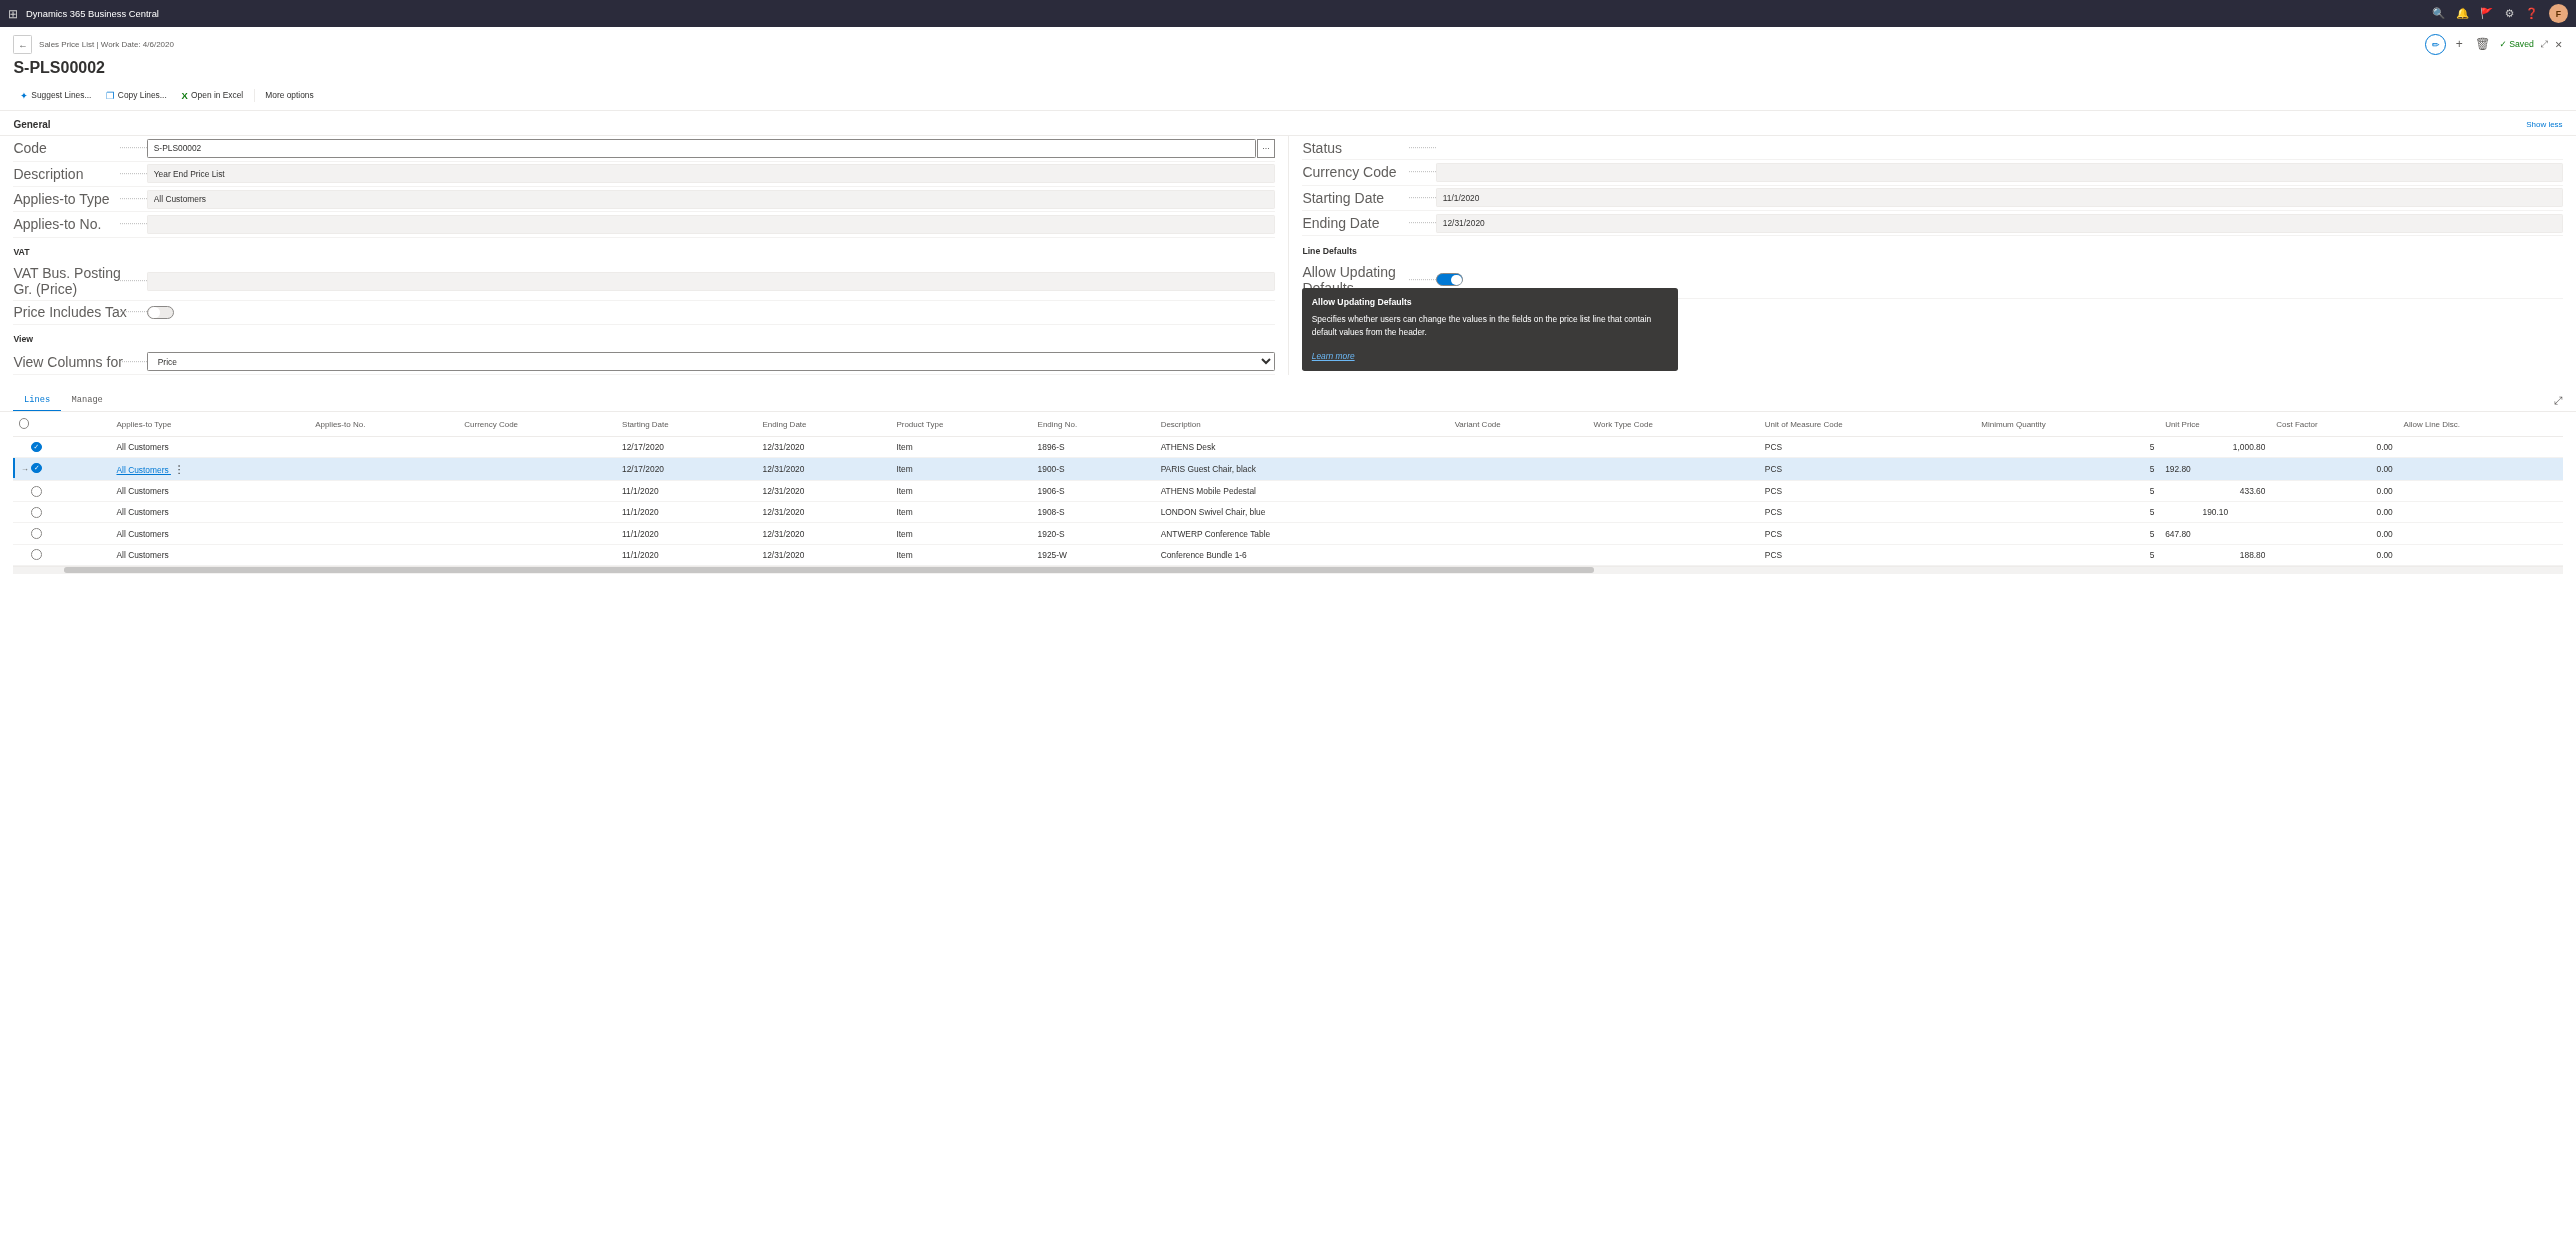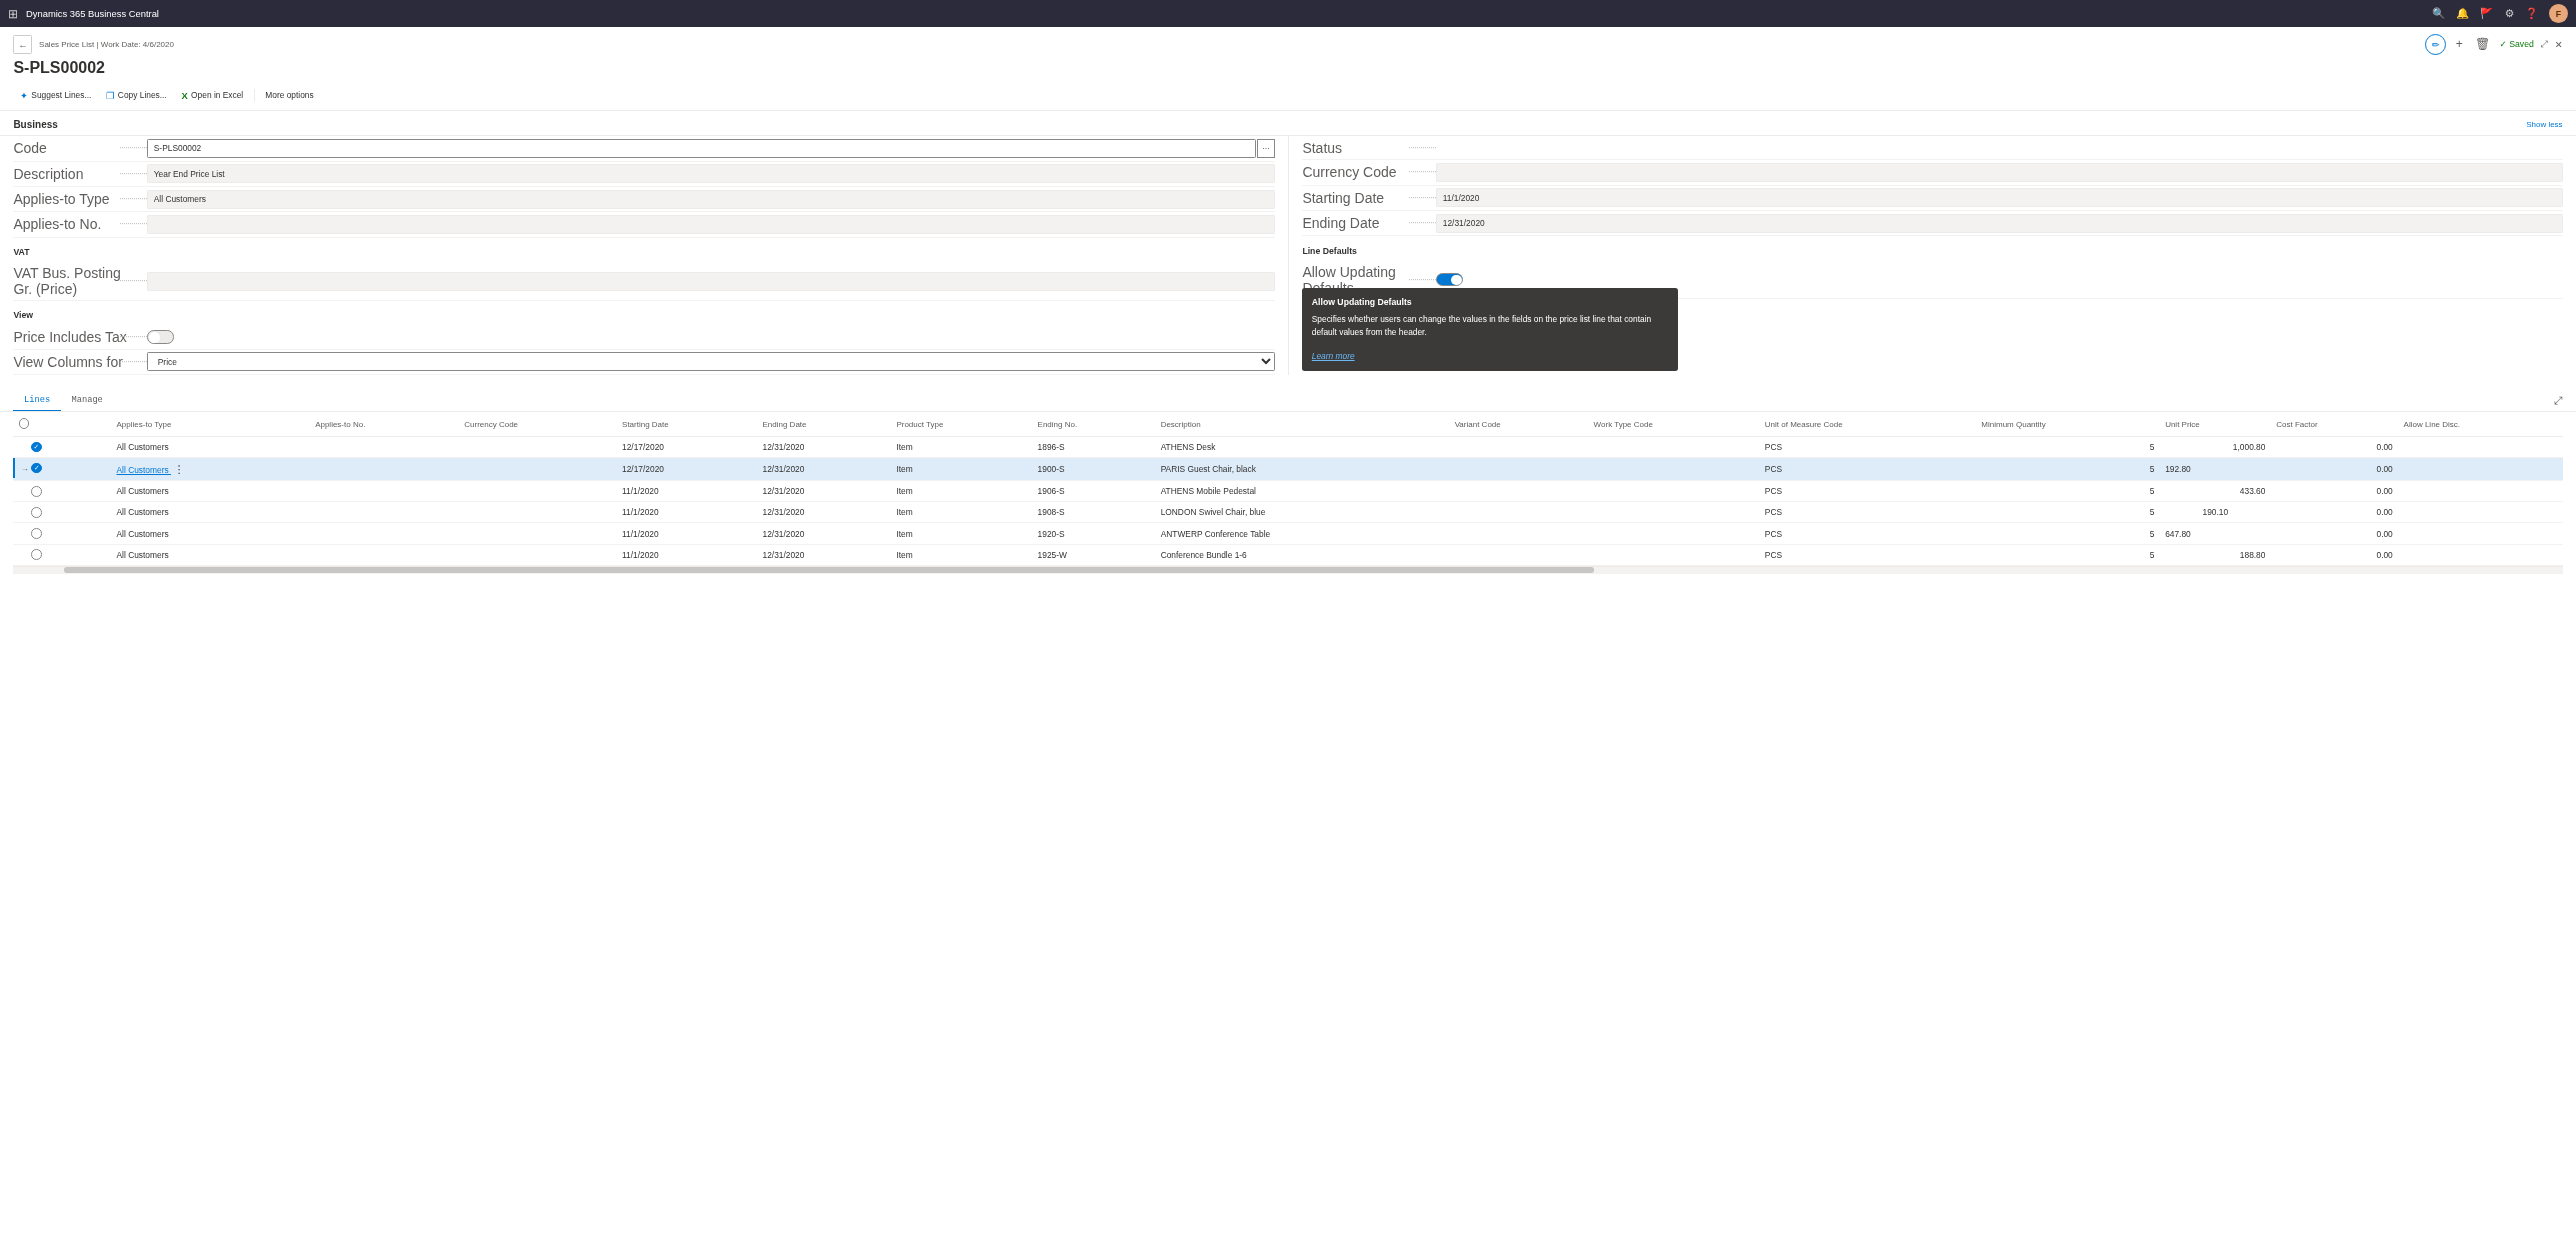--- a/index.html
+++ b/index.html
@@ -367,21 +367,21 @@
     </button>
     <button class="action-btn">
       <span class="icon" style="color:#107c10;font-weight:700">X</span>
       <span>Open in Excel</span>
     </button>
     <div class="action-divider"></div>
     <button class="more-options-btn">More options</button>
   </div>
 
   <div class="section-header">
-    <span class="section-title">Business</span>
+    <span class="section-title">General</span>
     <button class="show-less-btn">Show less</button>
   </div>
 
   <div class="form-grid">
 
     <div class="form-col">
 
       <div class="form-row">
         <span class="form-label">Code</span>
         <div class="form-value">
@@ -415,29 +415,29 @@
 
       <div class="form-row" style="border-bottom:none">
         <span class="subsection-label">VAT</span>
       </div>
       <div class="form-row">
         <span class="form-label">VAT Bus. Posting Gr. (Price)</span>
         <div class="form-value">
           <input class="field-input" value="" readonly="" style="background: rgb(243, 242, 241); border: 0.7px solid rgb(237, 235, 233);">
         </div>
       </div>
-      <div class="form-row" style="border-bottom:none">
-        <span class="subsection-label">View</span>
-      </div>
-
       <div class="form-row">
         <span class="form-label">Price Includes Tax</span>
         <div class="form-value toggle-switch">
           <div class="toggle"></div>
         </div>
+      </div>
+
+      <div class="form-row" style="border-bottom:none">
+        <span class="subsection-label">View</span>
       </div>
       <div class="form-row">
         <span class="form-label">View Columns for</span>
         <div class="form-value">
           <select class="select-field">
             <option>Price</option>
             <option>Discount</option>
             <option>Both</option>
           </select>
         </div>

